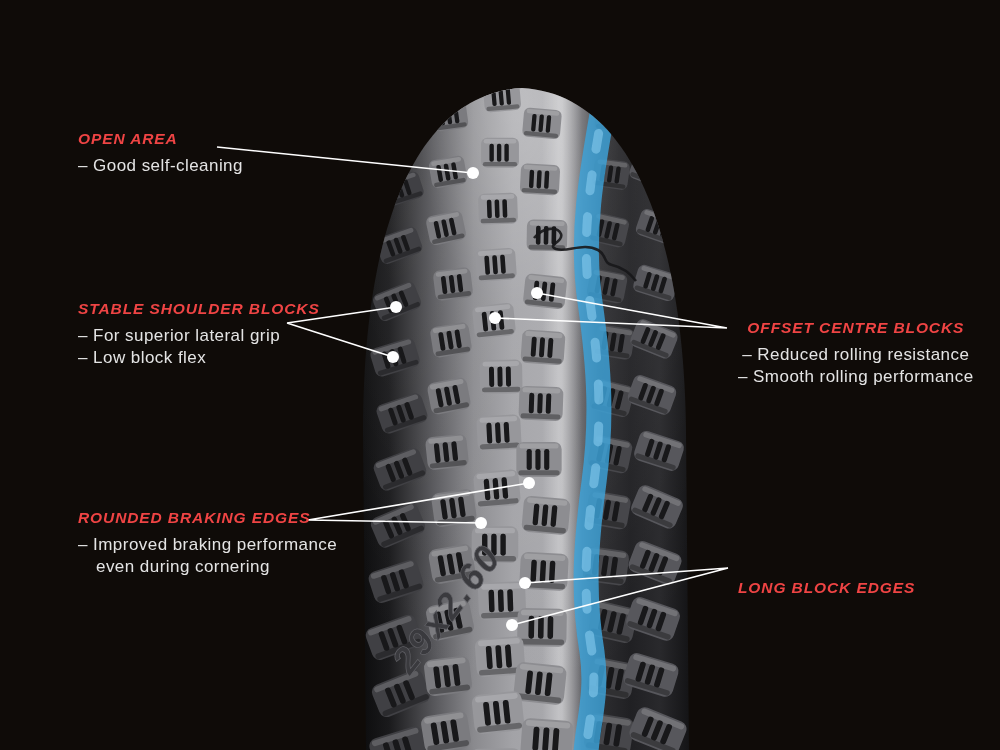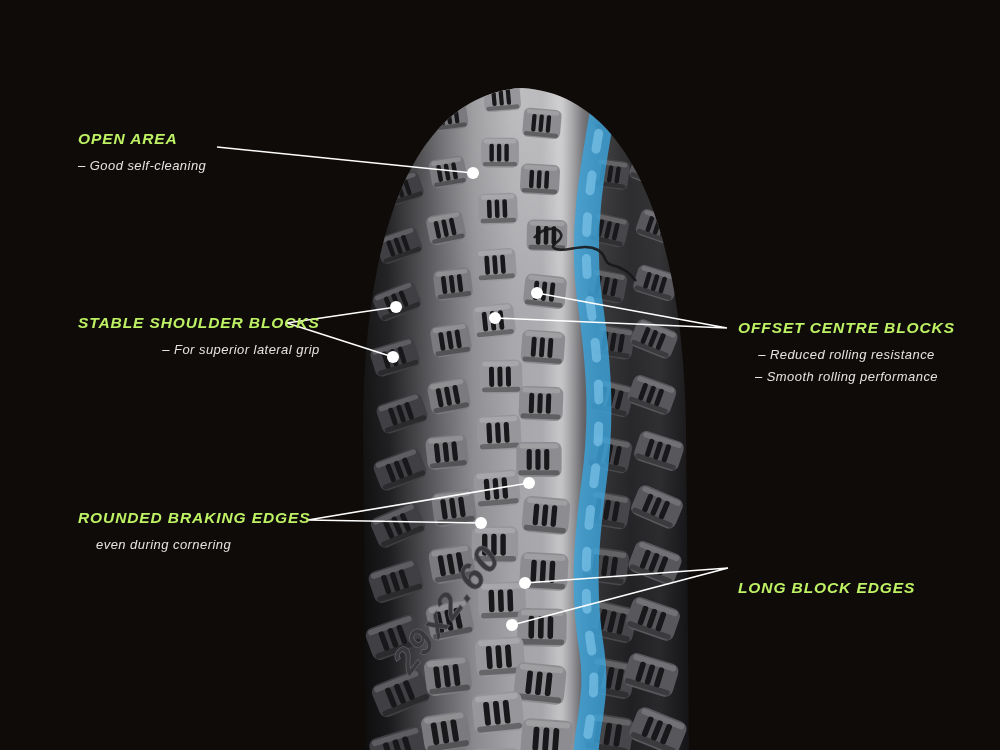--- a/index.html
+++ b/index.html
@@ -6,24 +6,24 @@
   .stage{
     position:relative;width:1000px;height:750px;overflow:hidden;
     background:#0f0b08;
     font-family:"Liberation Sans",sans-serif;
   }
   .stage svg.art{position:absolute;left:0;top:0;width:1000px;height:750px;display:block;}
   .callout{position:absolute;color:#ffffff;}
   .callout h2{
     margin:0 0 7px 0;
     font-size:15.5px;font-weight:bold;font-style:italic;
-    letter-spacing:.9px;color:#bef264;white-space:nowrap;
+    letter-spacing:.9px;color:#ef4444;white-space:nowrap;
   }
   .callout .line{
-    font-size:13px;font-style:italic;color:#e4e4e4;
+    font-size:17px;color:#e4e4e4;
     letter-spacing:.45px;line-height:21.5px;white-space:nowrap;
   }
   .callout .line.cont{padding-left:18px;}
   .sidewall-text{
     font-family:"Liberation Sans",sans-serif;
     font-size:37px;font-weight:bold;font-style:italic;letter-spacing:2.5px;
   }
 </style>
 </head>
 <body>
@@ -678,27 +678,29 @@
       <circle cx="525" cy="583" r="6"></circle>
       <circle cx="512" cy="625" r="6"></circle>
     </g>
   </svg>
 
   <div class="callout" style="left:78px;top:130px;">
     <h2>OPEN AREA</h2>
     <div class="line">– Good self-cleaning</div>
   </div>
 
-  <div class="callout" style="left:78px;top:314px;text-align:right;">
+  <div class="callout" style="left:78px;top:300px;">
     <h2>STABLE SHOULDER BLOCKS</h2>
     <div class="line">– For superior lateral grip</div>
+    <div class="line">– Low block flex</div>
   </div>
 
   <div class="callout" style="left:78px;top:509px;">
     <h2>ROUNDED BRAKING EDGES</h2>
+    <div class="line">– Improved braking performance</div>
     <div class="line cont">even during cornering</div>
   </div>
 
   <div class="callout" style="left:738px;top:319px;text-align:center;">
     <h2>OFFSET CENTRE BLOCKS</h2>
     <div class="line">– Reduced rolling resistance</div>
     <div class="line">– Smooth rolling performance</div>
   </div>
 
   <div class="callout" style="left:738px;top:559px;margin-top:20px;">

